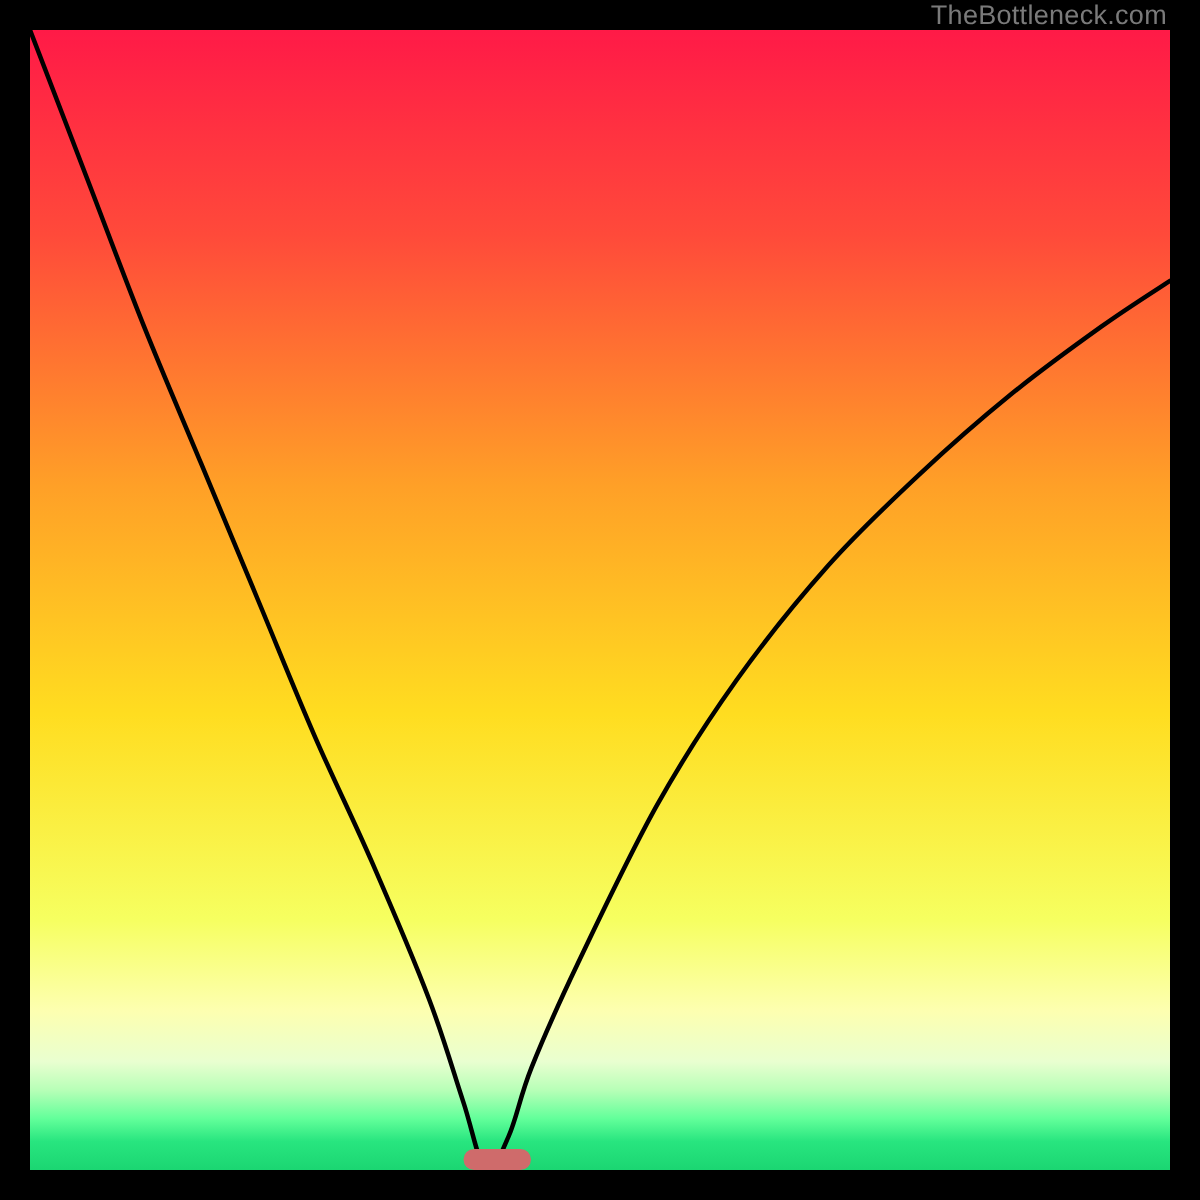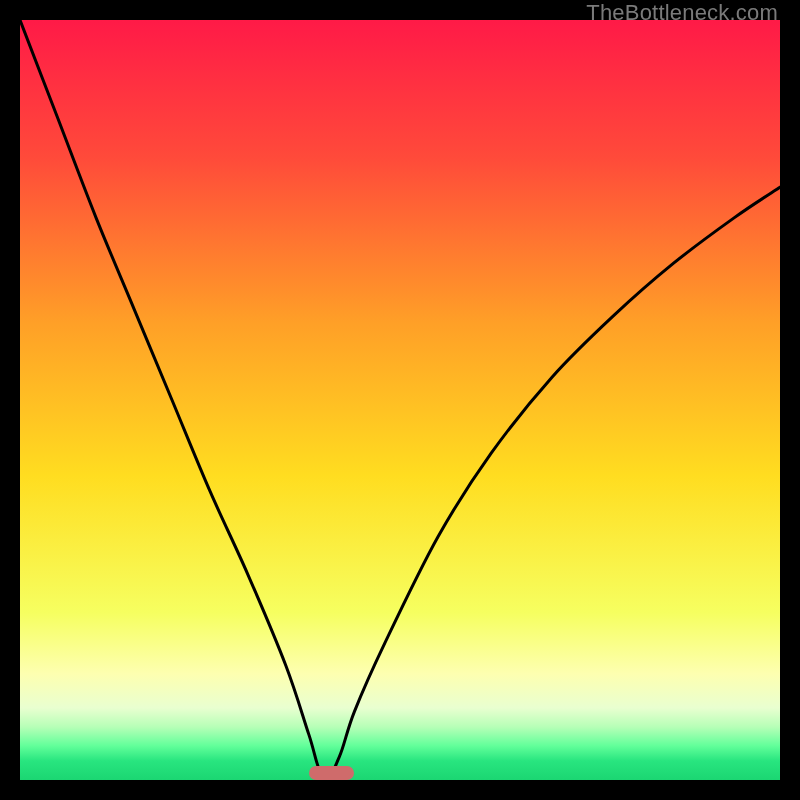--- a/index.html
+++ b/index.html
@@ -24,21 +24,21 @@
     left: 0;
     top: 0;
     width: 760px;
     height: 760px;
   }
   .watermark {
     position: absolute;
     top: 0px;
     right: 22px;
     color: #7a7a7a;
-    font-size: 22px;
+    font-size: 18px;
     letter-spacing: 0.2px;
     font-weight: 400;
     user-select: none;
   }
   .marker {
     position: absolute;
     height: 14px;
     border-radius: 7px;
     background: #cf6b6b;
   }

